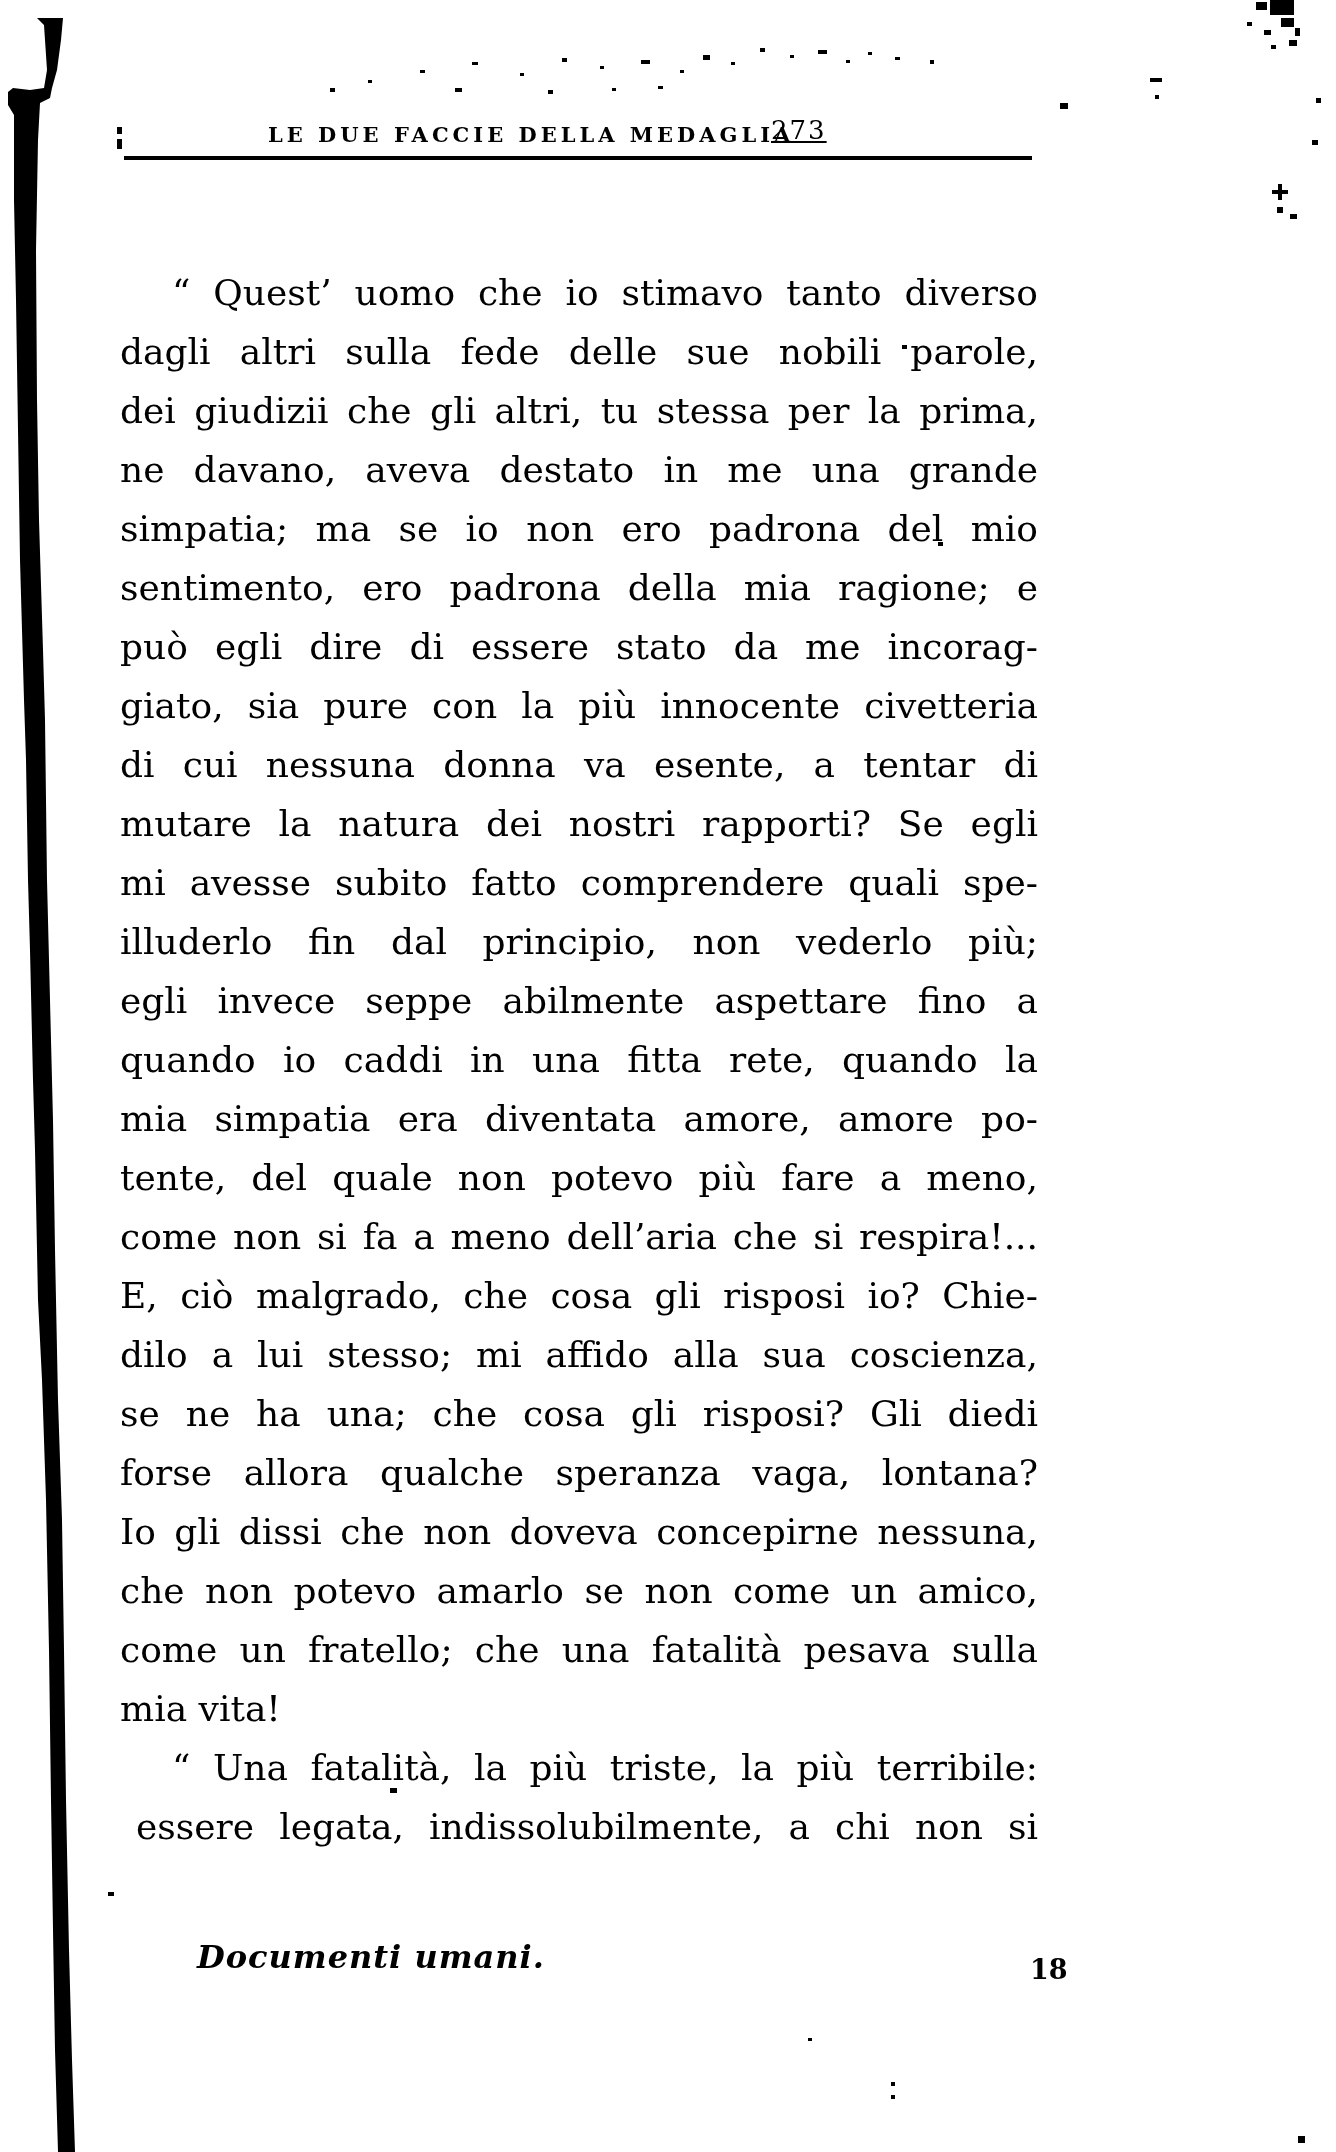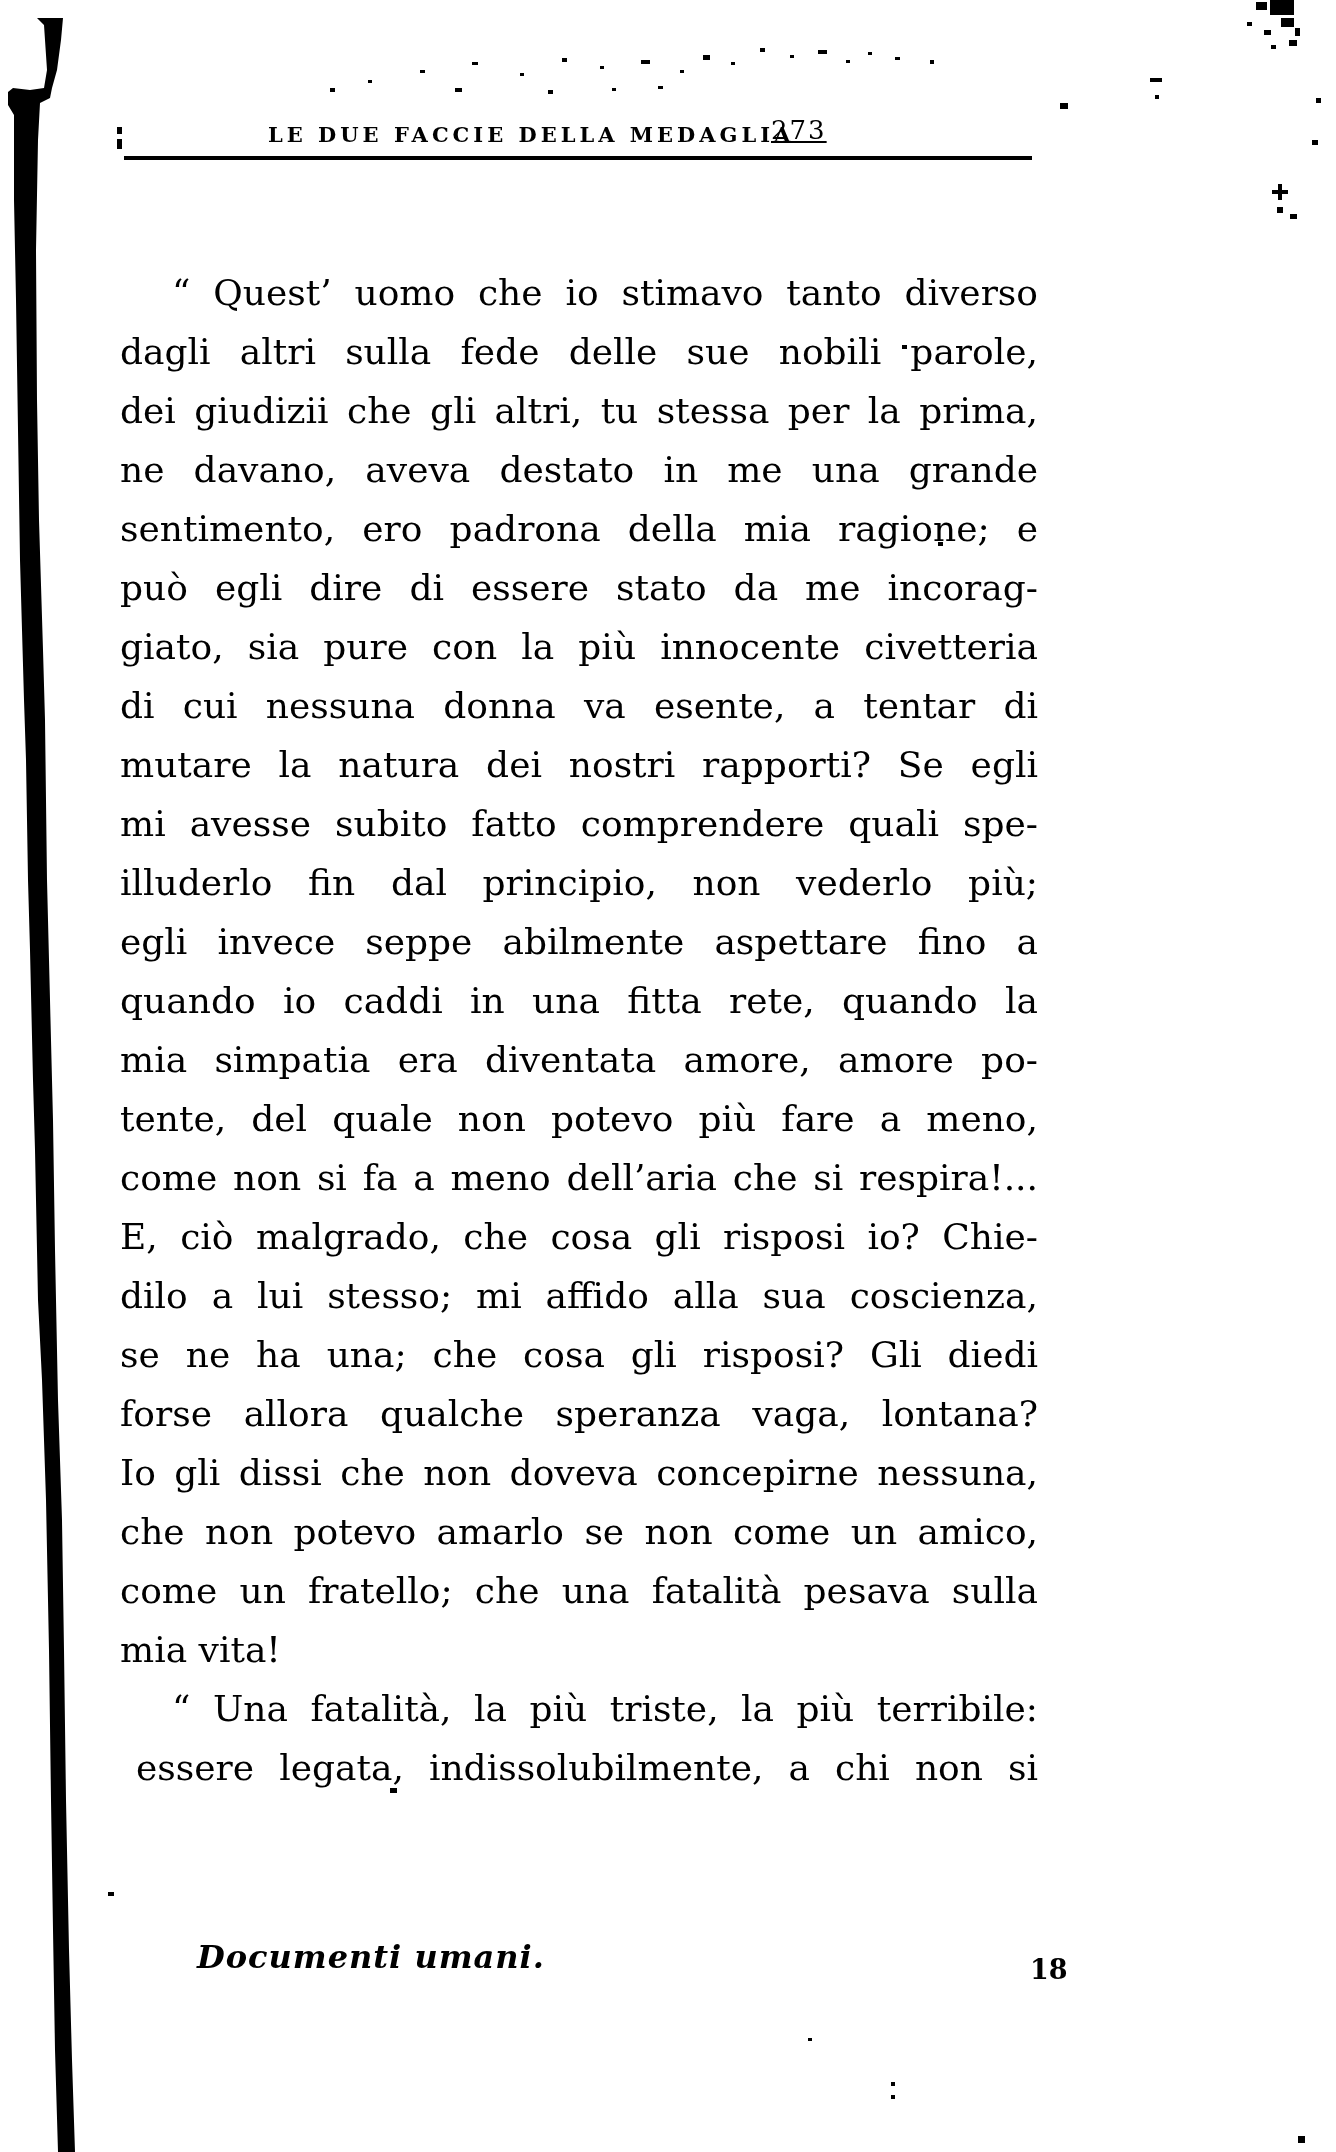--- a/index.html
+++ b/index.html
@@ -124,20 +124,21 @@
 
   <div class="running-head">LE DUE FACCIE DELLA MEDAGLIA</div>
   <div class="folio">273</div>
   <div class="head-rule"></div>
 
   <div class="body-block">
     <div class="tl indent">“ Quest’ uomo che io stimavo tanto diverso</div>
     <div class="tl">dagli altri sulla fede delle sue nobili parole,</div>
     <div class="tl">dei giudizii che gli altri, tu stessa per la prima,</div>
     <div class="tl">ne davano, aveva destato in me una grande</div>
+    <div class="tl">simpatia; ma se io non ero padrona del mio</div>
     <div class="tl">sentimento, ero padrona della mia ragione; e</div>
     <div class="tl">può egli dire di essere stato da me incorag-</div>
     <div class="tl">giato, sia pure con la più innocente civetteria</div>
     <div class="tl">di cui nessuna donna va esente, a tentar di</div>
     <div class="tl">mutare la natura dei nostri rapporti? Se egli</div>
     <div class="tl">mi avesse subito fatto comprendere quali spe-</div>
     <div class="tl">illuderlo fin dal principio, non vederlo più;</div>
     <div class="tl">egli invece seppe abilmente aspettare fino a</div>
     <div class="tl">quando io caddi in una fitta rete, quando la</div>
     <div class="tl">mia simpatia era diventata amore, amore po-</div>

